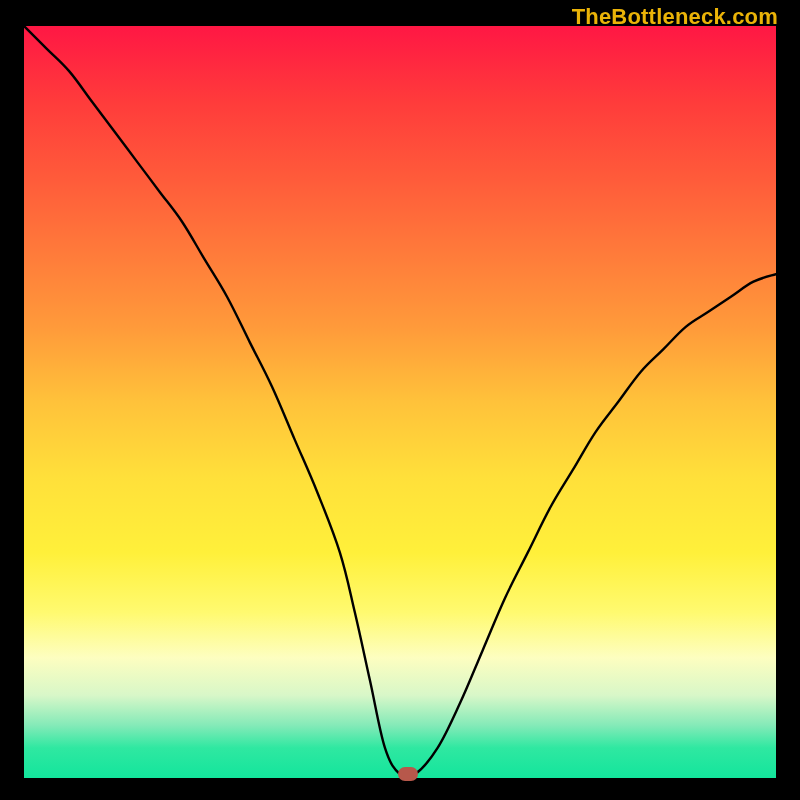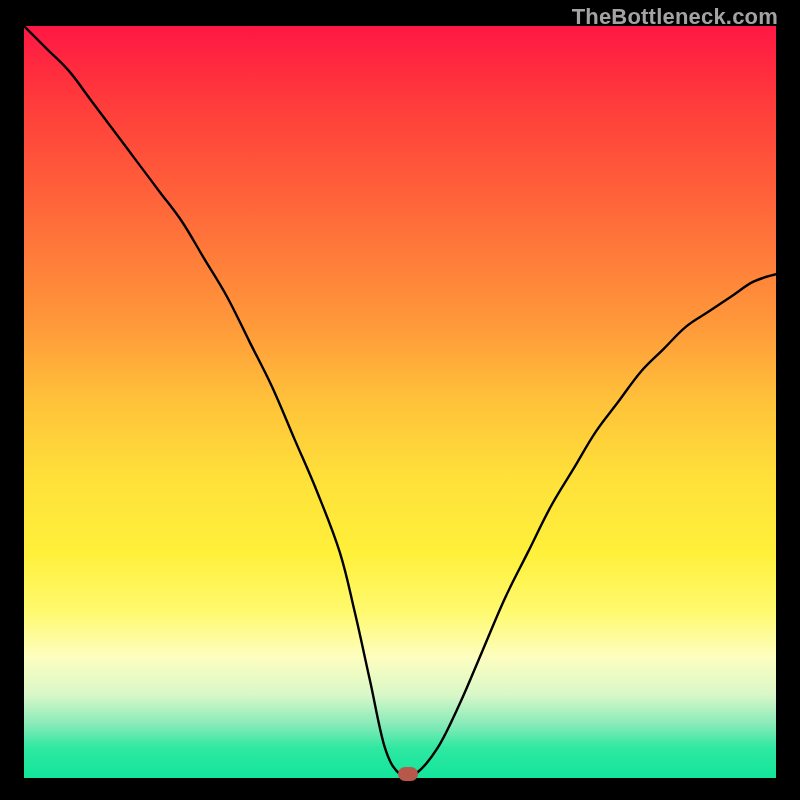--- a/index.html
+++ b/index.html
@@ -41,21 +41,21 @@
       #13e59c 100%
     );
   }
   .watermark {
     position: absolute;
     top: 4px;
     right: 22px;
     font-family: Arial, Helvetica, sans-serif;
     font-size: 22px;
     font-weight: 600;
-    color: #a3a3a3;
+    color: #eab308;
     letter-spacing: 0.2px;
   }
   svg.curve {
     position: absolute;
     top: 0;
     left: 0;
     width: 752px;
     height: 752px;
   }
   .marker {

